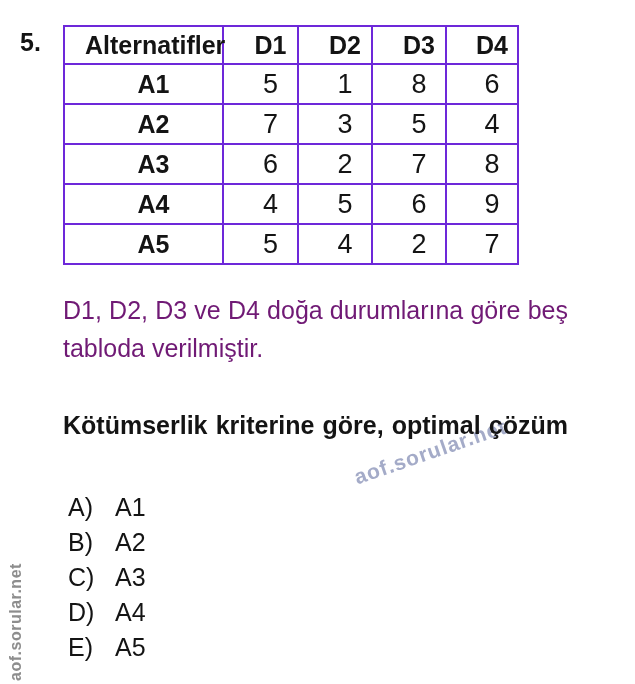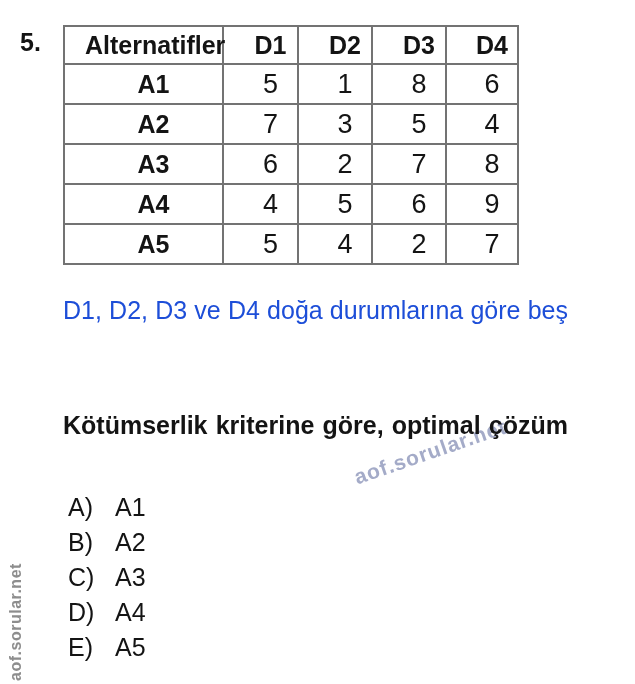--- a/index.html
+++ b/index.html
@@ -26,21 +26,21 @@
 
   table.payoff {
     position: absolute;
     left: 63px;
     top: 25px;
     border-collapse: collapse;
     table-layout: fixed;
     width: 454px;
   }
   table.payoff th, table.payoff td {
-    border: 2px solid #737373;
+    border: 2px solid #6d28d9;
     text-align: center;
     vertical-align: middle;
     background: #ffffff;
     padding-left: 20px;
   }
   table.payoff thead tr { height: 38px; }
   table.payoff tbody tr { height: 40px; }
   table.payoff thead th {
     font-size: 25px;
     font-weight: bold;
@@ -54,21 +54,21 @@
     font-weight: normal;
   }
 
   .para {
     position: absolute;
     left: 63px;
     top: 291px;
     width: 505px;
     font-size: 25px;
     line-height: 38px;
-    color: #1d4ed8;
+    color: #701a75;
   }
   .prompt {
     position: absolute;
     left: 63px;
     top: 406px;
     width: 505px;
     font-size: 25px;
     line-height: 38px;
     font-weight: bold;
     color: #141414;
@@ -190,20 +190,21 @@
         <td>5</td>
         <td>4</td>
         <td>2</td>
         <td>7</td>
       </tr>
     </tbody>
   </table>
 
   <div class="para">
     <div class="jline">D1, D2, D3 ve D4 doğa durumlarına göre beş</div>
+    <div class="lline">tabloda verilmiştir.</div>
   </div>
 
   <div class="prompt">
     <div class="jline">Kötümserlik kriterine göre, optimal çözüm</div>
   </div>
 
   <div class="options">
     <div class="opt">
       <span class="letter">A)</span>
       <span class="val">A1</span>

